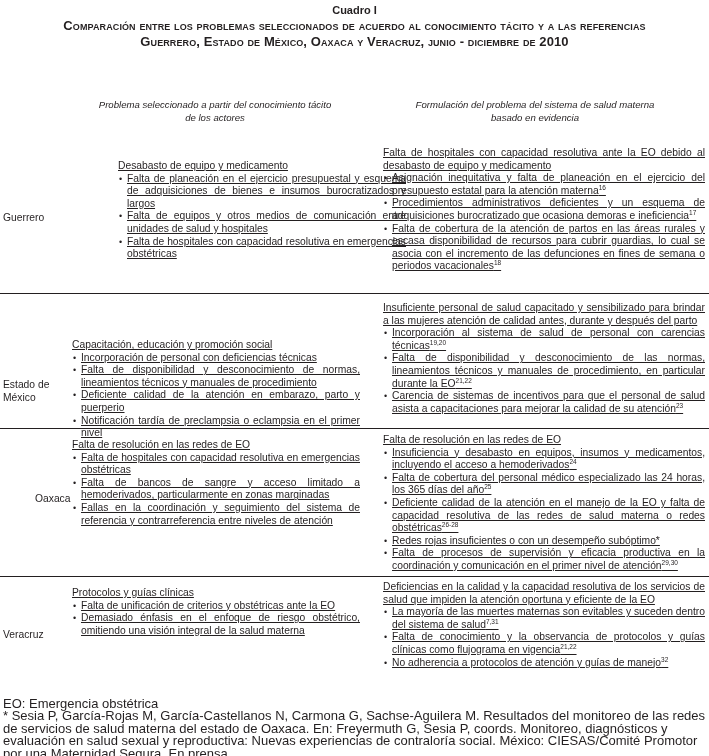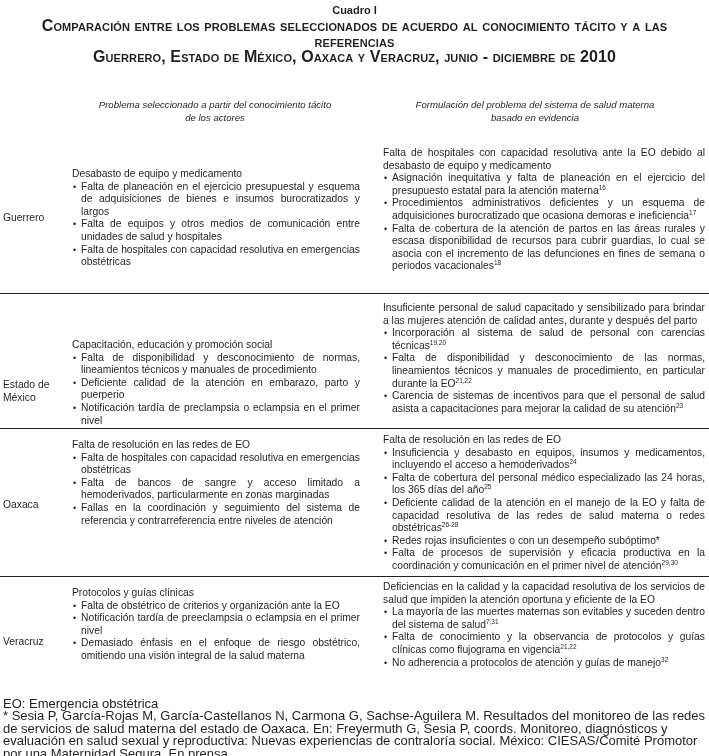--- a/index.html
+++ b/index.html
@@ -5,41 +5,41 @@
   html, body { margin: 0; padding: 0; background: #ffffff; }
   body {
     width: 709px; height: 756px; overflow: hidden;
     font-family: "Liberation Sans", sans-serif;
     color: #231f20;
     position: relative;
   }
   .title-block { text-align: center; padding-top: 4px; }
   .cuadro { font-size: 11px; font-weight: bold; line-height: 13px; }
   .caption {
-    font-size: 16px; font-weight: bold; line-height: 15.5px;
+    font-size: 13px; font-weight: bold; line-height: 15.5px;
     font-variant: small-caps; letter-spacing: 0.1px; padding: 1px 8px 0 8px;
   }
   .col-headers {
     position: absolute; top: 99px; left: 0; width: 709px; height: 30px;
   }
   .col-header {
     position: absolute; font-style: italic; font-size: 9.6px; line-height: 12.5px;
     text-align: center; color: #231f20;
   }
   .col-header.left { left: 95px; width: 240px; }
   .col-header.right { left: 400px; width: 270px; }
   .row {
     position: absolute; left: 0; width: 709px;
   }
   .row.bordered { border-bottom: 1px solid #231f20; }
   .state {
     position: absolute; left: 3px; font-size: 10.3px; line-height: 12.6px;
   }
   .cell {
-    position: absolute; font-size: 10.3px; line-height: 12.6px; text-align: justify;
+    position: absolute; font-size: 10.3px; line-height: 12.6px; text-align: justify; text-decoration: underline;
   }
   .cell.left { left: 72px; width: 288px; }
   .cell.right { left: 383px; width: 322px; }
   .cell .heading { display: block; }
   .cell ul { list-style: none; margin: 0; padding: 0; }
   .cell li { position: relative; padding-left: 9px; }
   .cell li::before {
     content: "•"; position: absolute; left: 1px; top: 0; font-size: 9px;
   }
   sup { font-size: 6.5px; line-height: 0; vertical-align: 4px; }
@@ -65,21 +65,21 @@
     <div>de los actores</div>
   </div>
   <div class="col-header right">
     <div>Formulación del problema del sistema de salud materna</div>
     <div>basado en evidencia</div>
   </div>
 </div>
 
 <div class="row bordered" style="top:140px;height:153px;">
   <div class="state" style="top:72px;">Guerrero</div>
-  <div class="cell left" style="top:28px;">
+  <div class="cell left" style="top:20px;margin-left:46px;">
     <span class="heading">Desabasto de equipo y medicamento</span>
     <ul>
       <li>Falta de planeación en el ejercicio presupuestal y esquema de adquisiciones de bienes e insumos burocratizados y largos</li>
       <li>Falta de equipos y otros medios de comunicación entre unidades de salud y hospitales</li>
       <li>Falta de hospitales con capacidad resolutiva en emergencias obstétricas</li>
     </ul>
   </div>
   <div class="cell right" style="top:7px;">
     <span class="heading">Falta de hospitales con capacidad resolutiva ante la EO debido al desabasto de equipo y medicamento</span>
     <ul>
@@ -91,37 +91,38 @@
 </div>
 
 <div class="row bordered" style="top:294px;height:134px;">
   <div class="state" style="top:55px;margin-top:30px;">
     <div>Estado de</div>
     <div>México</div>
   </div>
   <div class="cell left" style="top:17px;margin-top:28px;">
     <span class="heading">Capacitación, educación y promoción social</span>
     <ul>
+      <li>Incorporación de personal con deficiencias técnicas</li>
       <li>Falta de disponibilidad y desconocimiento de normas, lineamientos técnicos y manuales de procedimiento</li>
       <li>Deficiente calidad de la atención en embarazo, parto y puerperio</li>
       <li>Notificación tardía de preclampsia o eclampsia en el primer nivel</li>
     </ul>
   </div>
   <div class="cell right" style="top:8px;">
     <span class="heading">Insuficiente personal de salud capacitado y sensibilizado para brindar a las mujeres atención de calidad antes, durante y después del parto</span>
     <ul>
       <li><span>Incorporación al sistema de salud de personal con carencias técnicas</span><sup>19,20</sup></li>
       <li><span>Falta de disponibilidad y desconocimiento de las normas, lineamientos técnicos y manuales de procedimiento, en particular durante la EO</span><sup>21,22</sup></li>
       <li><span>Carencia de sistemas de incentivos para que el personal de salud asista a capacitaciones para mejorar la calidad de su atención</span><sup>23</sup></li>
     </ul>
   </div>
 </div>
 
 <div class="row bordered" style="top:429px;height:147px;">
-  <div class="state" style="top:70px;">Oaxaca</div>
+  <div class="state" style="top:64px;margin-left:32px;">Oaxaca</div>
   <div class="cell left" style="top:10px;">
     <span class="heading">Falta de resolución en las redes de EO</span>
     <ul>
       <li>Falta de hospitales con capacidad resolutiva en emergencias obstétricas</li>
       <li>Falta de bancos de sangre y acceso limitado a hemoderivados, particularmente en zonas marginadas</li>
       <li>Fallas en la coordinación y seguimiento del sistema de referencia y contrarreferencia entre niveles de atención</li>
     </ul>
   </div>
   <div class="cell right" style="top:5px;">
     <span class="heading">Falta de resolución en las redes de EO</span>
@@ -129,26 +130,25 @@
       <li><span>Insuficiencia y desabasto en equipos, insumos y medicamentos, incluyendo el acceso a hemoderivados</span><sup>24</sup></li>
       <li><span>Falta de cobertura del personal médico especializado las 24 horas, los 365 días del año</span><sup>25</sup></li>
       <li><span>Deficiente calidad de la atención en el manejo de la EO y falta de capacidad resolutiva de las redes de salud materna o redes obstétricas</span><sup>26-28</sup></li>
       <li><span>Redes rojas insuficientes o con un desempeño subóptimo*</span><sup></sup></li>
       <li><span>Falta de procesos de supervisión y eficacia productiva en la coordinación y comunicación en el primer nivel de atención</span><sup>29,30</sup></li>
     </ul>
   </div>
 </div>
 
 <div class="row" style="top:577px;height:110px;">
-  <div class="state" style="top:59px;text-align:center;">Veracruz</div>
+  <div class="state" style="top:52px;text-align:center;">Veracruz</div>
   <div class="cell left" style="top:10px;">
     <span class="heading">Protocolos y guías clínicas</span>
     <ul>
-      <li>Falta de obstétrico de criterios y organización ante la EO</li>
-      <li>Notificación tardía de preeclampsia o eclampsia en el primer nivel</li>
+      <li>Falta de unificación de criterios y obstétricas ante la EO</li>
       <li>Demasiado énfasis en el enfoque de riesgo obstétrico, omitiendo una visión integral de la salud materna</li>
     </ul>
   </div>
   <div class="cell right" style="top:4px;">
     <span class="heading">Deficiencias en la calidad y la capacidad resolutiva de los servicios de salud que impiden la atención oportuna y eficiente de la EO</span>
     <ul>
       <li><span>La mayoría de las muertes maternas son evitables y suceden dentro del sistema de salud</span><sup>7,31</sup></li>
       <li><span>Falta de conocimiento y la observancia de protocolos y guías clínicas como flujograma en vigencia</span><sup>21,22</sup></li>
       <li><span>No adherencia a protocolos de atención y guías de manejo</span><sup>32</sup></li>
     </ul>

